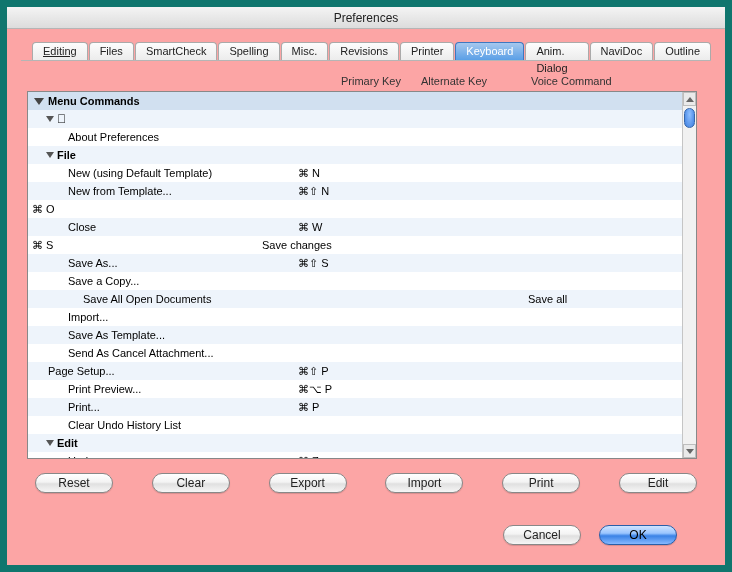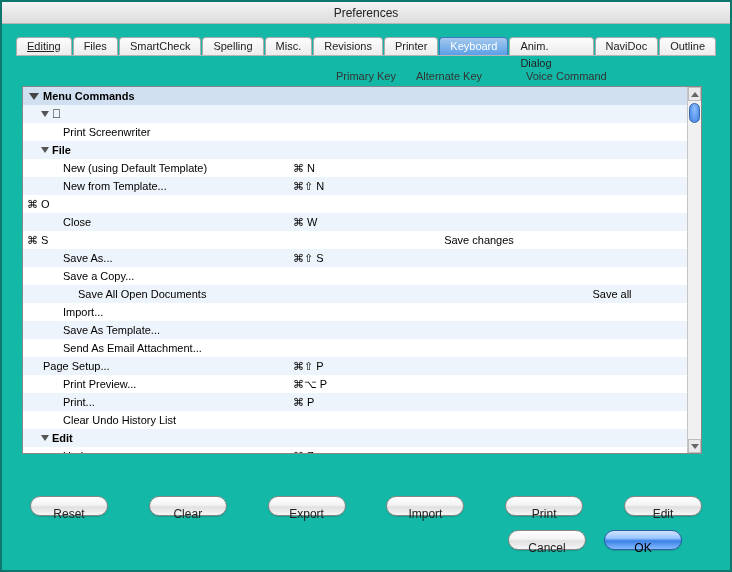--- a/index.html
+++ b/index.html
@@ -8,23 +8,23 @@
     font-family: "Lucida Grande", "Helvetica Neue", Arial, sans-serif;
     font-size: 11px;
     background: #ededed;
     width: 732px;
     height: 572px;
     overflow: hidden;
   }
   .window {
     width: 732px;
     height: 572px;
-    background: #14b8a6;
+    background: #fca5a5;
     position: relative;
-    border: 2px solid #0f766e;
+    border: 7px solid #0f766e;
   }
   .titlebar {
     height: 22px;
     background: linear-gradient(#f4f4f4, #dcdcdc);
     border-bottom: 1px solid #b5b5b5;
     text-align: center;
     line-height: 22px;
     font-size: 12px;
     color: #222;
   }
@@ -43,21 +43,21 @@
     font-size: 11px;
     color: #222;
     background: linear-gradient(#fdfdfd, #ececec);
     border: 1px solid #aaa;
     border-bottom: none;
     border-top-left-radius: 4px;
     border-top-right-radius: 4px;
     cursor: default;
     position: relative;
   }
-  .tab:first-child { margin-left: 0; text-decoration: underline; }
+  .tab:first-child { margin-left: 11px; text-decoration: underline; }
   .tab.active {
     background: linear-gradient(#a6c8ee, #5a9fe6);
     color: #fff;
     border-color: #3e78c0;
   }
   .columns-header {
     margin: 14px 54px 4px 28px;
     display: flex;
     font-size: 11px;
     color: #333;
@@ -97,21 +97,21 @@
     height: 18px;
     display: flex;
     align-items: center;
     font-size: 11px;
   }
   .row.even { background: #eef4fb; }
   .row.odd { background: #ffffff; }
   .cell-name { width: 266px; display:flex; align-items:center; }
   .cell-primary { width: 120px; padding-left: 4px; }
   .cell-alt { width: 110px; padding-left: 4px; }
-  .cell-voice { flex: 1; padding-left: 4px; text-align: center; }
+  .cell-voice { flex: 1; padding-left: 4px; }
   .tri-small {
     display:inline-block; width:0; height:0;
     border-left: 4px solid transparent;
     border-right: 4px solid transparent;
     border-top: 6px solid #555;
     margin-right: 3px;
   }
   .apple-icon { font-size: 12px; margin-right:2px; }
   .scrollbar {
     position: absolute;
@@ -143,28 +143,27 @@
     margin: 14px 28px 0 28px;
     display:flex;
     justify-content: space-between;
   }
   .aqua-btn {
     min-width: 78px;
     height: 20px;
     line-height: 18px;
     text-align:center;
     font-size:12px;
-    padding: 8px 14px;
+    padding: 0 14px;
     border-radius: 10px;
     background: linear-gradient(#ffffff 0%, #f3f3f3 45%, #e0e0e0 55%, #f6f6f6 100%);
     border:1px solid #888;
     box-shadow: 0 1px 1px rgba(0,0,0,0.15);
     color:#222;
     cursor: default;
-    margin-top: 28px;
   }
   .bottom-row {
     position:absolute;
     right: 48px;
     bottom: 20px;
     display:flex;
     gap: 18px;
   }
   .aqua-btn.default {
     background: linear-gradient(#cfe4ff 0%, #9ac5ff 40%, #3a82e6 55%, #86b9ff 100%);
@@ -212,21 +211,21 @@
             <span class="tri-small"></span>
             <span class="apple-icon"></span>
             <span></span>
           </div>
           <div class="cell-primary"></div>
           <div class="cell-alt"></div>
           <div class="cell-voice"></div>
         </div>
         <div class="row odd">
           <div class="cell-name" style="padding-left: 40px;">
-            <span>Print Screenwriter</span>
+            <span>About Preferences</span>
           </div>
           <div class="cell-primary"></div>
           <div class="cell-alt"></div>
           <div class="cell-voice"></div>
         </div>
         <div class="row even">
           <div class="cell-name" style="padding-left: 18px;">
             <span class="tri-small"></span>
             <span style="font-weight: bold;">File</span>
           </div>
@@ -303,21 +302,21 @@
         <div class="row even">
           <div class="cell-name" style="padding-left: 40px;">
             <span>Save As Template...</span>
           </div>
           <div class="cell-primary"></div>
           <div class="cell-alt"></div>
           <div class="cell-voice"></div>
         </div>
         <div class="row odd">
           <div class="cell-name" style="padding-left: 40px;">
-            <span>Send As Email Attachment...</span>
+            <span>Send As Cancel Attachment...</span>
           </div>
           <div class="cell-primary"></div>
           <div class="cell-alt"></div>
           <div class="cell-voice"></div>
         </div>
         <div class="row even">
           <div class="cell-name" style="padding-left: 20px;">
             <span>Page Setup...</span>
           </div>
           <div class="cell-primary">⌘⇧ P</div>

